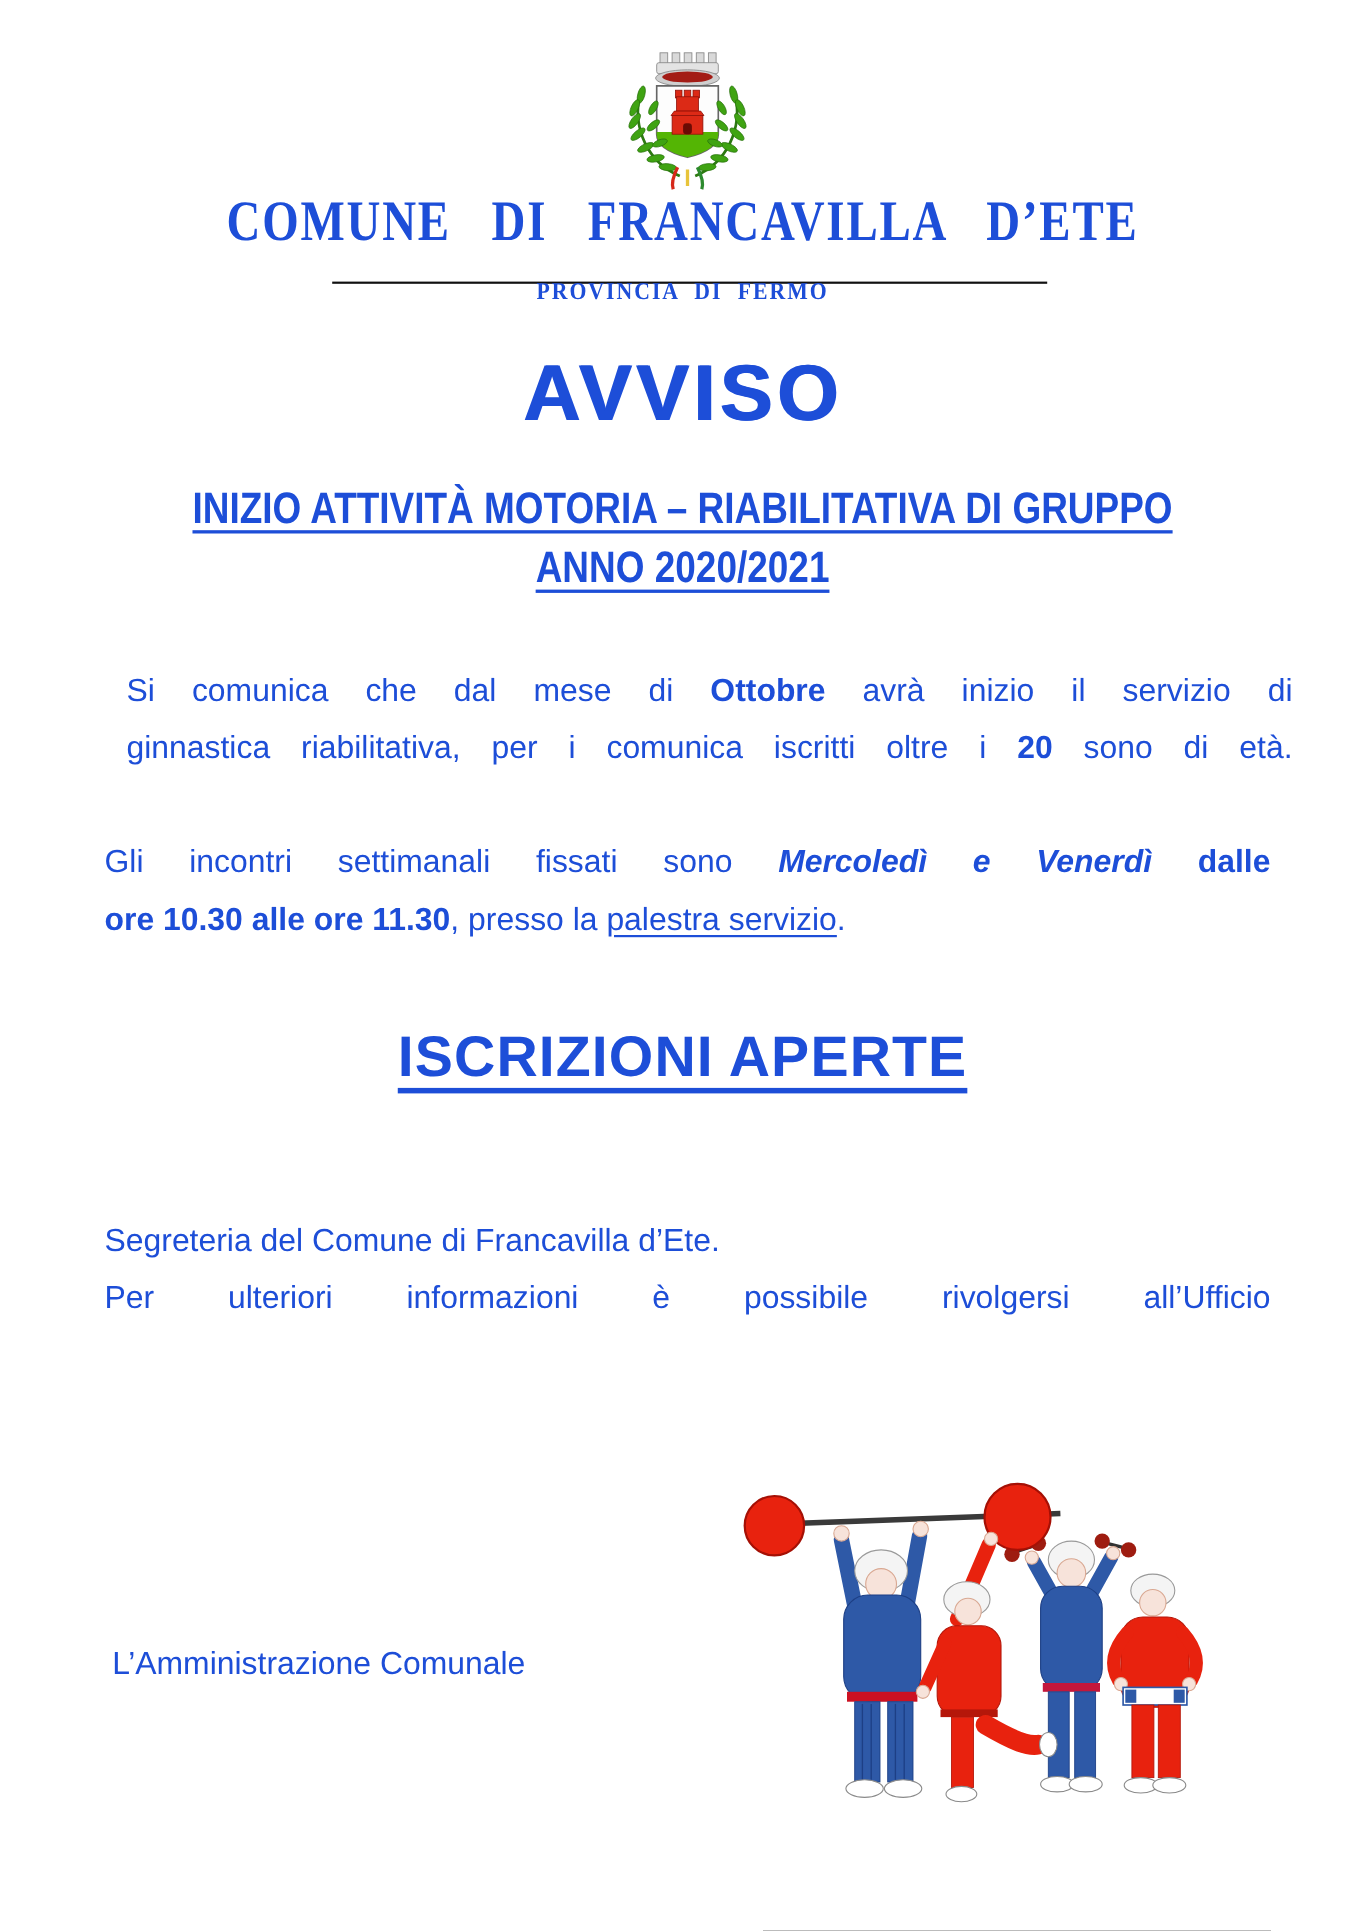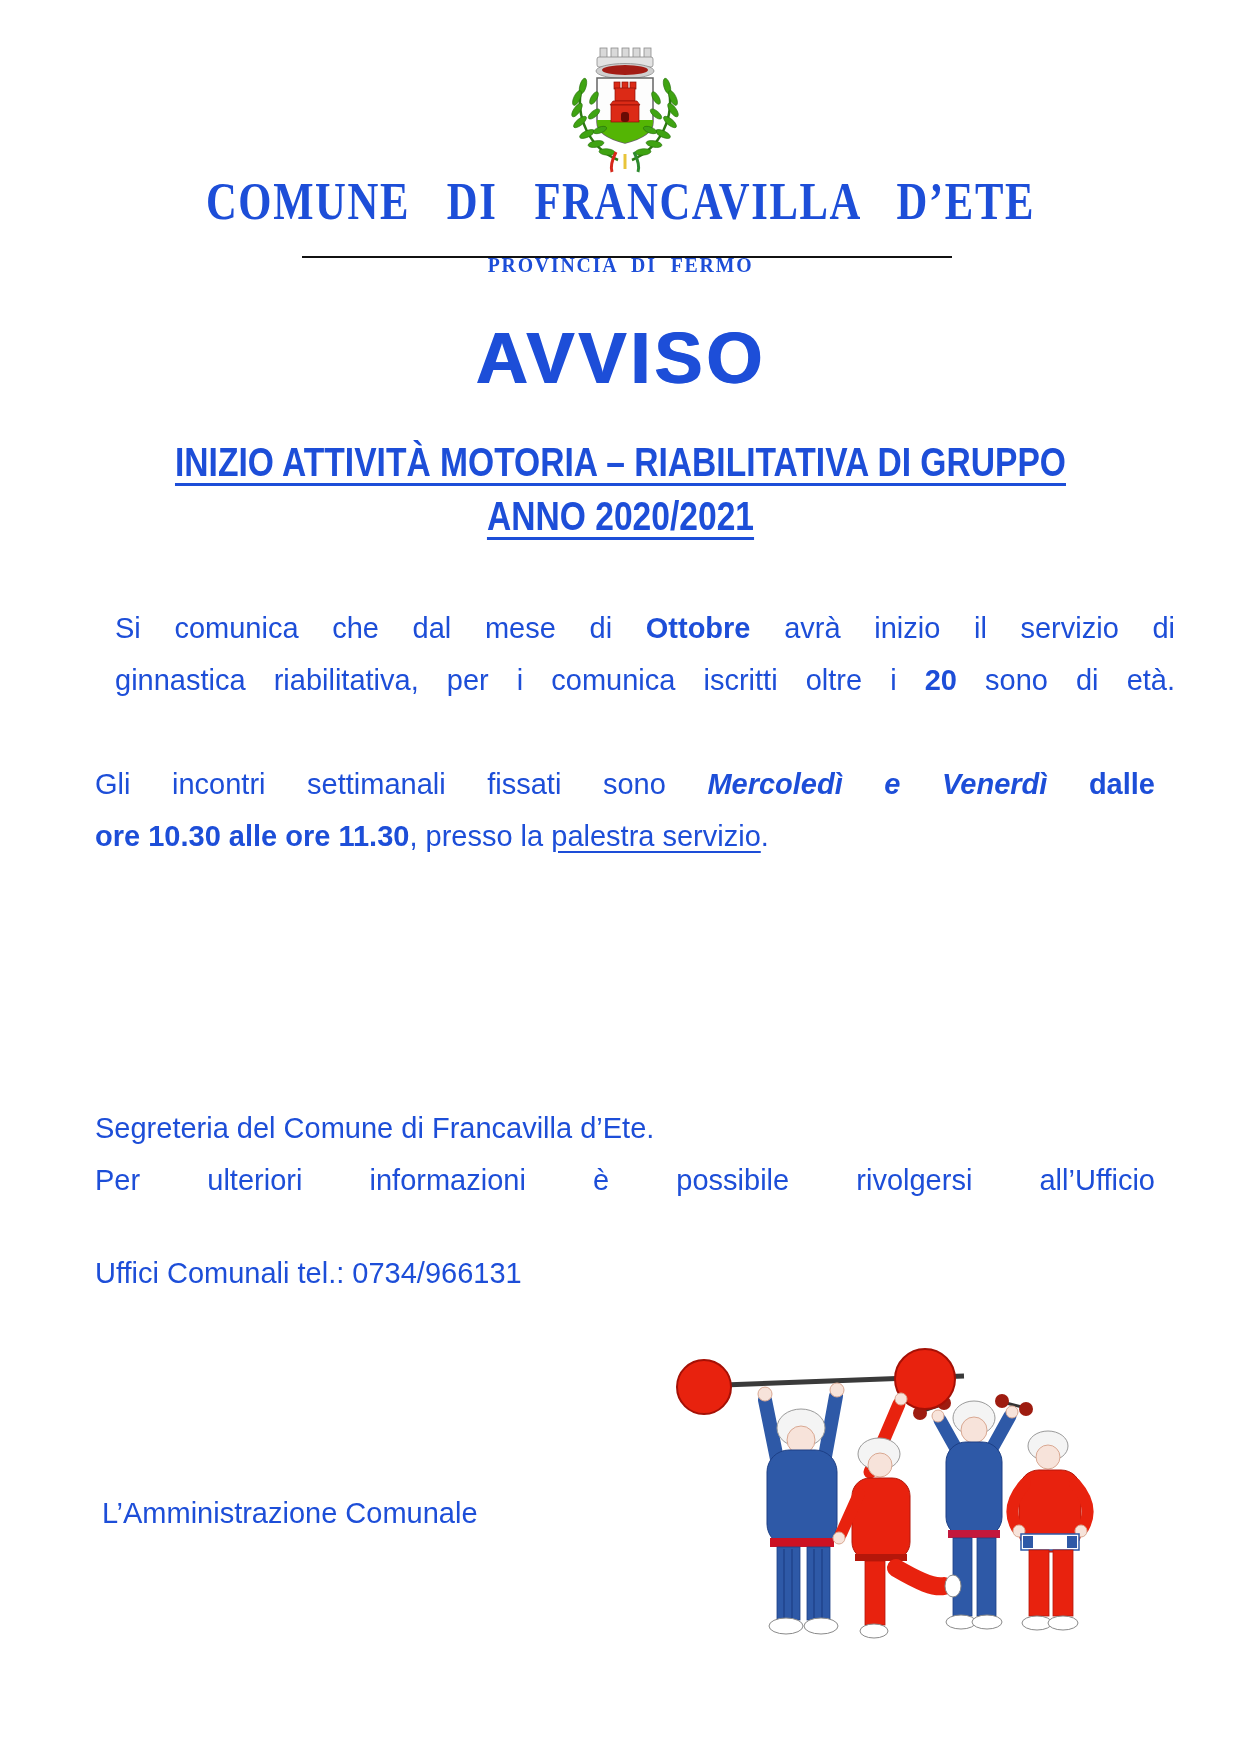--- a/index.html
+++ b/index.html
@@ -125,27 +125,29 @@
   <div class="abs para" id="para1">
     <div class="jline"><span>Si comunica che dal mese di </span><strong>Ottobre</strong><span> avrà inizio il servizio di</span></div>
     <div class="jline"><span>ginnastica riabilitativa, per i comunica iscritti oltre i </span><strong>20</strong><span> sono di età.</span></div>
   </div>
 
   <div class="abs para" id="para2">
     <div class="jline"><span>Gli incontri settimanali fissati sono </span><span class="bi">Mercoledì e Venerdì</span><strong> dalle</strong></div>
     <div class="jline jl-left"><strong>ore 10.30 alle ore 11.30</strong><span>, presso la </span><span class="ul">palestra servizio</span><span>.</span></div>
   </div>
 
+  <div class="abs centered banner">
+    <span>ISCRIZIONI APERTE</span>
+  </div>
 
   <div class="abs para" id="para3">
     <div class="jline jl-left">Segreteria del Comune di Francavilla d’Ete.</div>
     <div class="jline">Per ulteriori informazioni è possibile rivolgersi all’Ufficio</div>
   </div>
 
-  <div class="abs line-solo" id="phone">Uffici Comunali tel.: 0734/966131</div>
 
   <div class="abs line-solo" id="signature">L’Amministrazione Comunale</div>
 
   <svg class="abs clipart" width="455" height="312" viewBox="0 0 455 312">
 
     <g>
       <line x1="248" y1="70" x2="272" y2="62" stroke="#333" stroke-width="3"></line>
       <circle cx="248" cy="71" r="7" fill="#9e1c10"></circle>
         <circle cx="272" cy="61" r="7" fill="#9e1c10"></circle>
       <line x1="330" y1="60" x2="354" y2="66" stroke="#333" stroke-width="3"></line>

